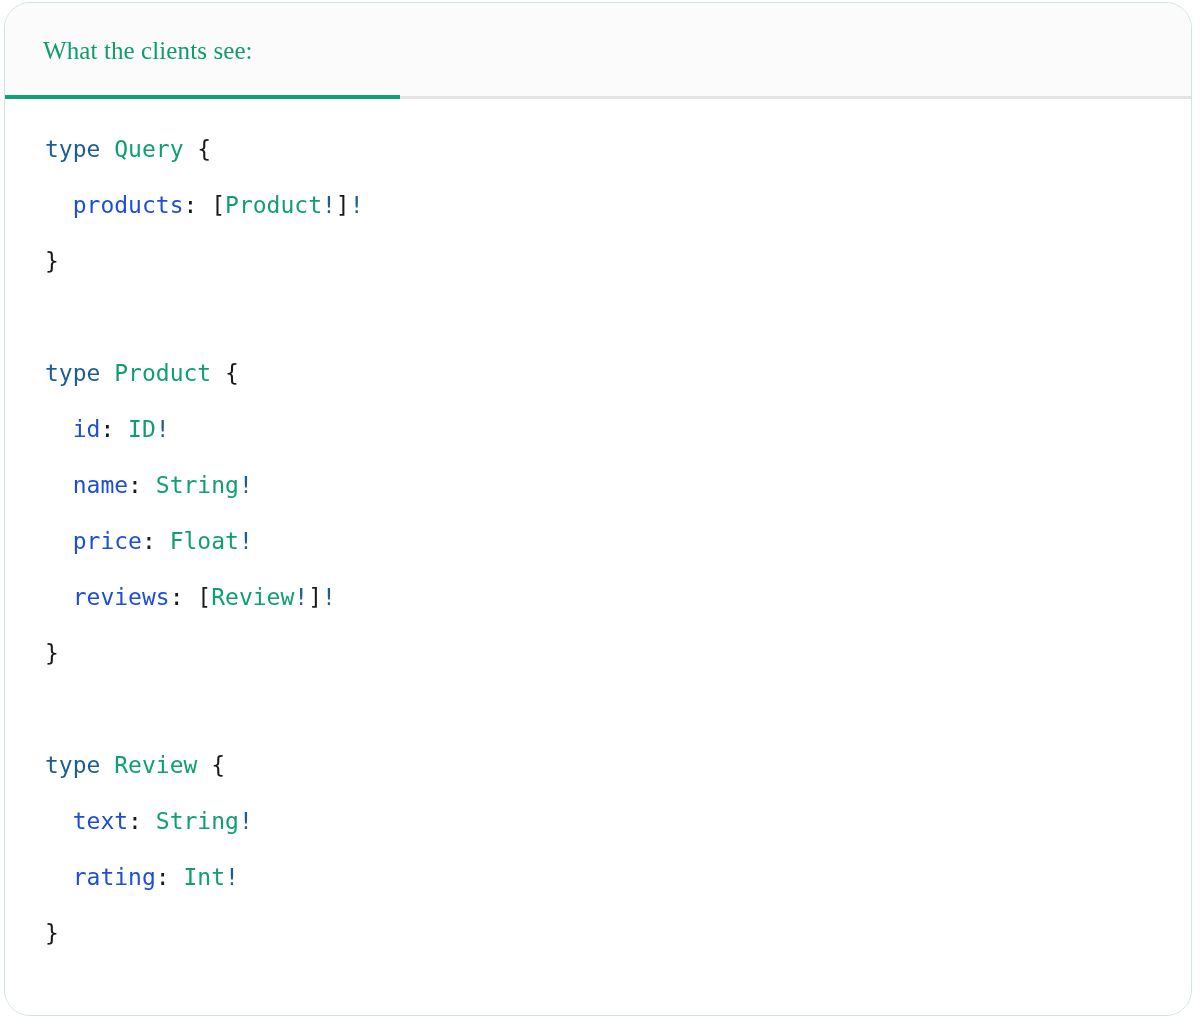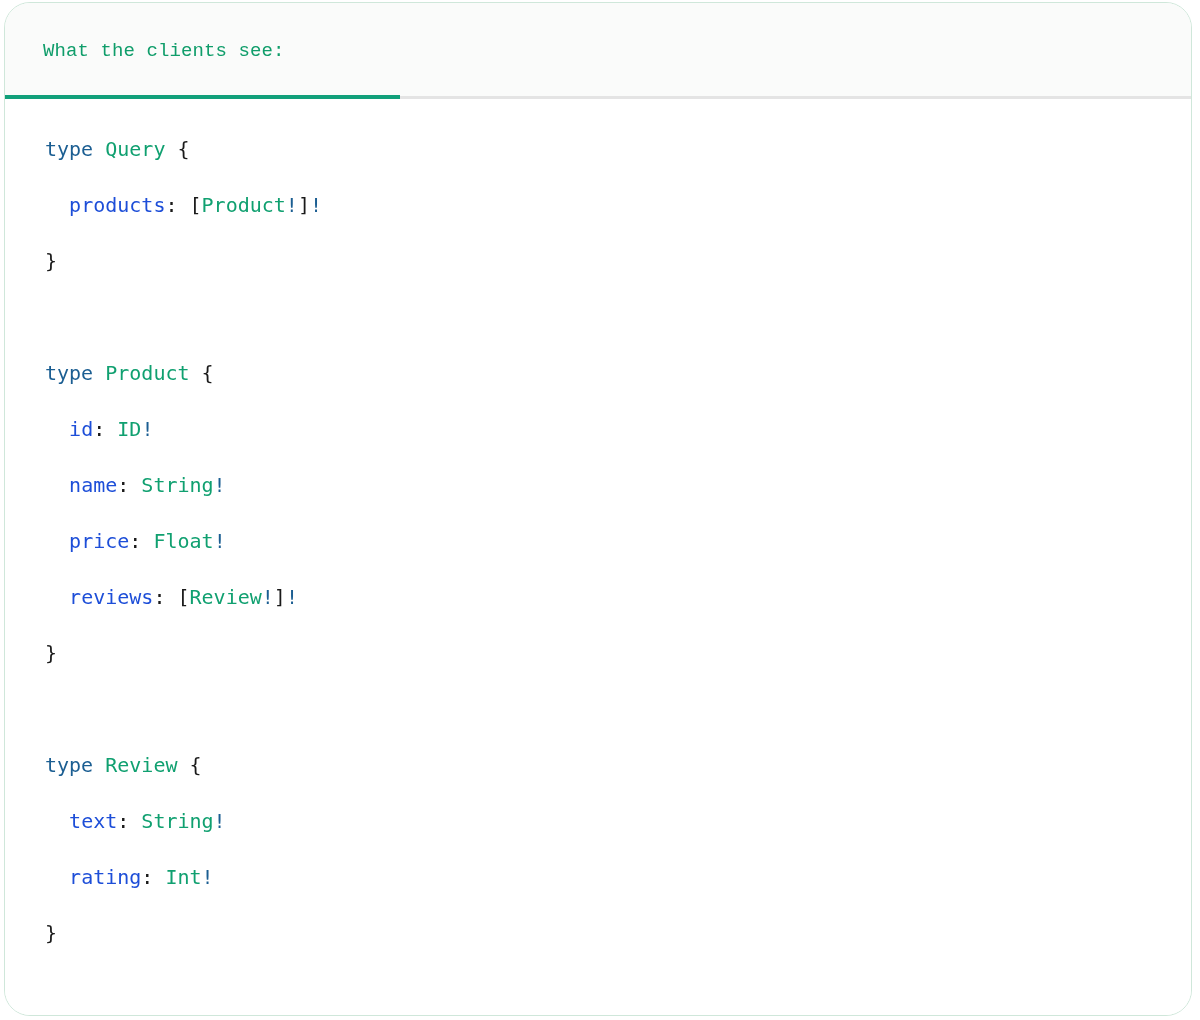--- a/index.html
+++ b/index.html
@@ -52,22 +52,22 @@
     width: 395px;
     height: 96px;
     box-sizing: border-box;
     display: flex;
     align-items: center;
     padding-left: 38px;
     background: transparent;
     z-index: 2;
   }
   .tab-label {
-    font-family: Liberation Mono, monospace;
-    font-size: 19px;
+    font-family: Liberation Serif, serif;
+    font-size: 25px;
     font-weight: 400;
     color: #0f9d6a;
     letter-spacing: 0.1px;
     white-space: nowrap;
   }
   
   .tab::after {
     content: "";
     position: absolute;
     left: 0;
@@ -83,21 +83,21 @@
     background: #ffffff;
     padding: 22px 0 0 0;
     height: 918px;
     box-sizing: border-box;
     overflow: hidden;
   }
   .code {
     margin: 0;
     padding: 0 0 0 40px;
     font-family: "DejaVu Sans Mono", "Liberation Mono", monospace;
-    font-size: 20px;
+    font-size: 23px;
     line-height: 56px;
     white-space: pre;
     color: #1a1a1a;
     -webkit-font-smoothing: antialiased;
   }
   .line { display: block; height: 56px; }
   .line.blank { color: transparent; }
 
   
   .kw    { color: #1b5e92; }   

